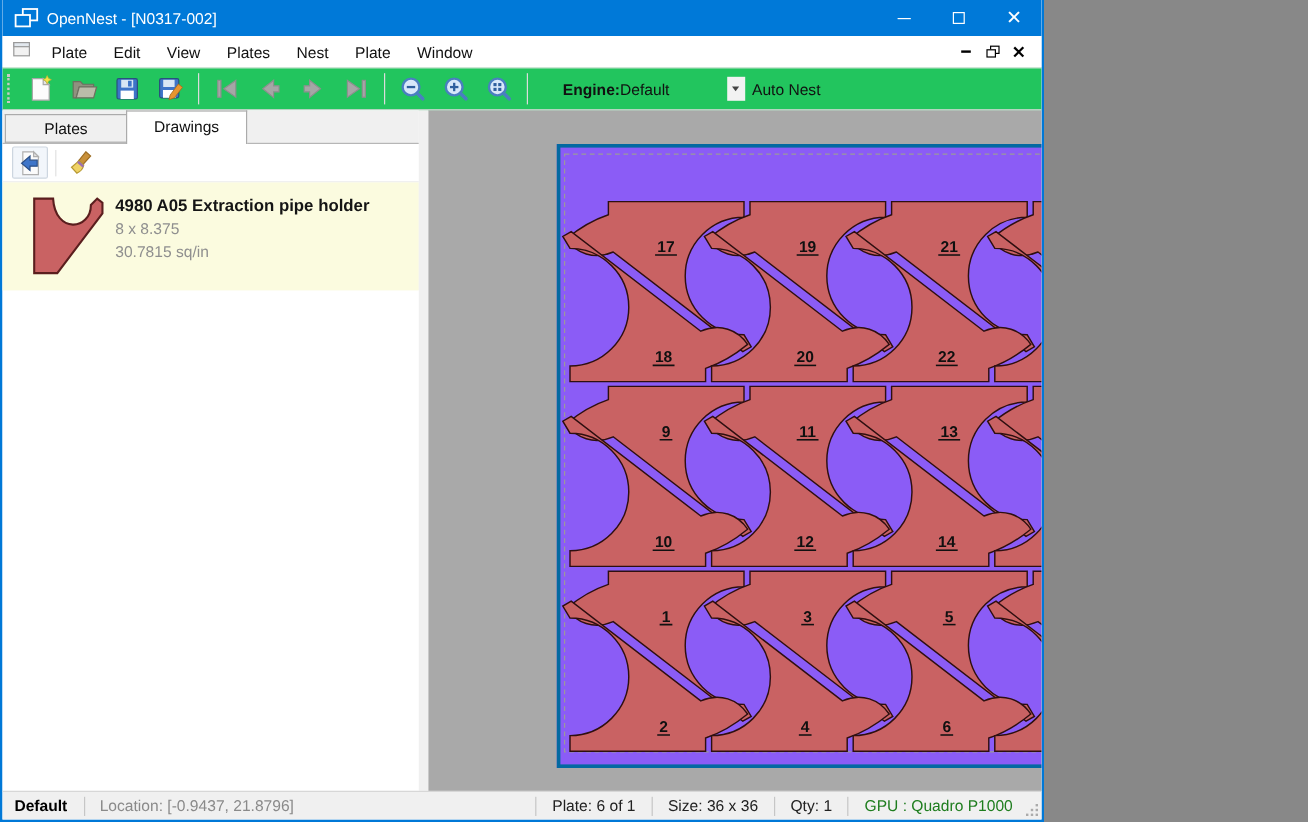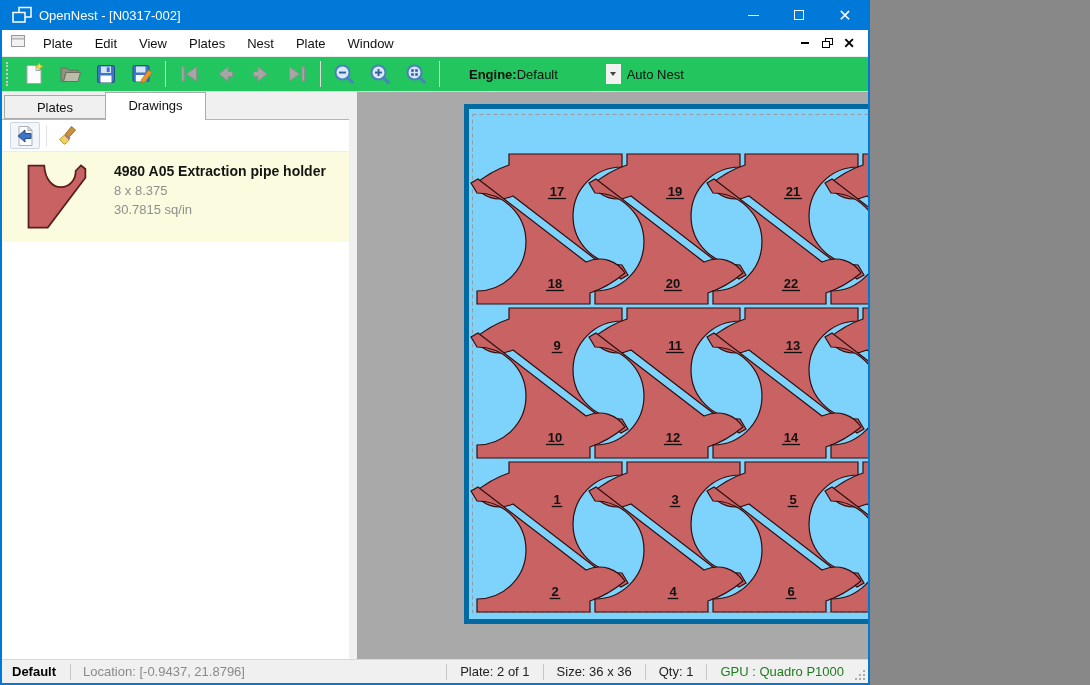--- a/index.html
+++ b/index.html
@@ -57,27 +57,27 @@
 
   
   .minibar { height:32px; display:flex; align-items:center; padding-left:8px; border-bottom:1px solid #EDEDED; background:#fff; }
   .mini-btn { width:30px; height:27px; display:flex; align-items:center; justify-content:center; }
   .mini-btn.framed { border:1px solid #CDD6E0; border-radius:2px; background:#F2F6FB; }
   .mini-sep { width:1px; height:22px; background:#E2E2E2; margin:0 6px; }
 
   
   .drawing-item { background:#FBFBDF; display:flex; padding:9px 8px 9px 16px; min-height:86px; }
   .thumb { width:70px; height:72px; flex:0 0 auto; }
-  .item-text { margin-left:26px; }
+  .item-text { margin-left:8px; }
   .item-title { font-size:14px; font-weight:bold; color:#151515; margin-top:2px; }
   .item-line { font-size:13px; color:#8F8F8F; margin-top:4px; }
 
   
-  .plate { position:absolute; left:107px; top:12px; width:513px; height:520px; background:#7dd3fc;
-           border:5px solid #0369a1; }
+  .plate { position:absolute; left:107px; top:28px; width:513px; height:520px; background:#8b5cf6;
+           border:3px solid #0369a1; }
   .plate svg { display:block; width:511px; height:518px; }
 
   
   .statusbar { height:24px; background:#F0F0F0; border-top:1px solid #D7D7D7; display:flex; align-items:center;
                flex:0 0 auto; font-size:13px; }
   .sb-mode { color:#000; font-weight:600; padding:0 14px 0 10px; }
   .sb-sep { width:1px; height:16px; background:#C6C6C6; }
   .sb-location { color:#8A8A8A; padding:0 12px; }
   .sb-right { margin-left:auto; display:flex; align-items:center; height:100%; }
   .sb-item { color:#222; padding:0 13px; }
@@ -356,21 +356,21 @@
       </div>
     </div>
   </div>
 
   <div class="statusbar">
     <span class="sb-mode">Default</span>
     <span class="sb-sep"></span>
     <span class="sb-location">Location: [-0.9437, 21.8796]</span>
     <div class="sb-right">
       <span class="sb-sep"></span>
-      <span class="sb-item">Plate: 2 of 1</span>
+      <span class="sb-item">Plate: 6 of 1</span>
       <span class="sb-sep"></span>
       <span class="sb-item">Size: 36 x 36</span>
       <span class="sb-sep"></span>
       <span class="sb-item">Qty: 1</span>
       <span class="sb-sep"></span>
       <span class="sb-gpu">GPU : Quadro P1000</span>
       <span class="sb-grip">
         <svg width="11" height="11" viewBox="0 0 11 11">
           <g fill="#ABABAB">
               <rect x="8" y="8" width="2" height="2"></rect>

